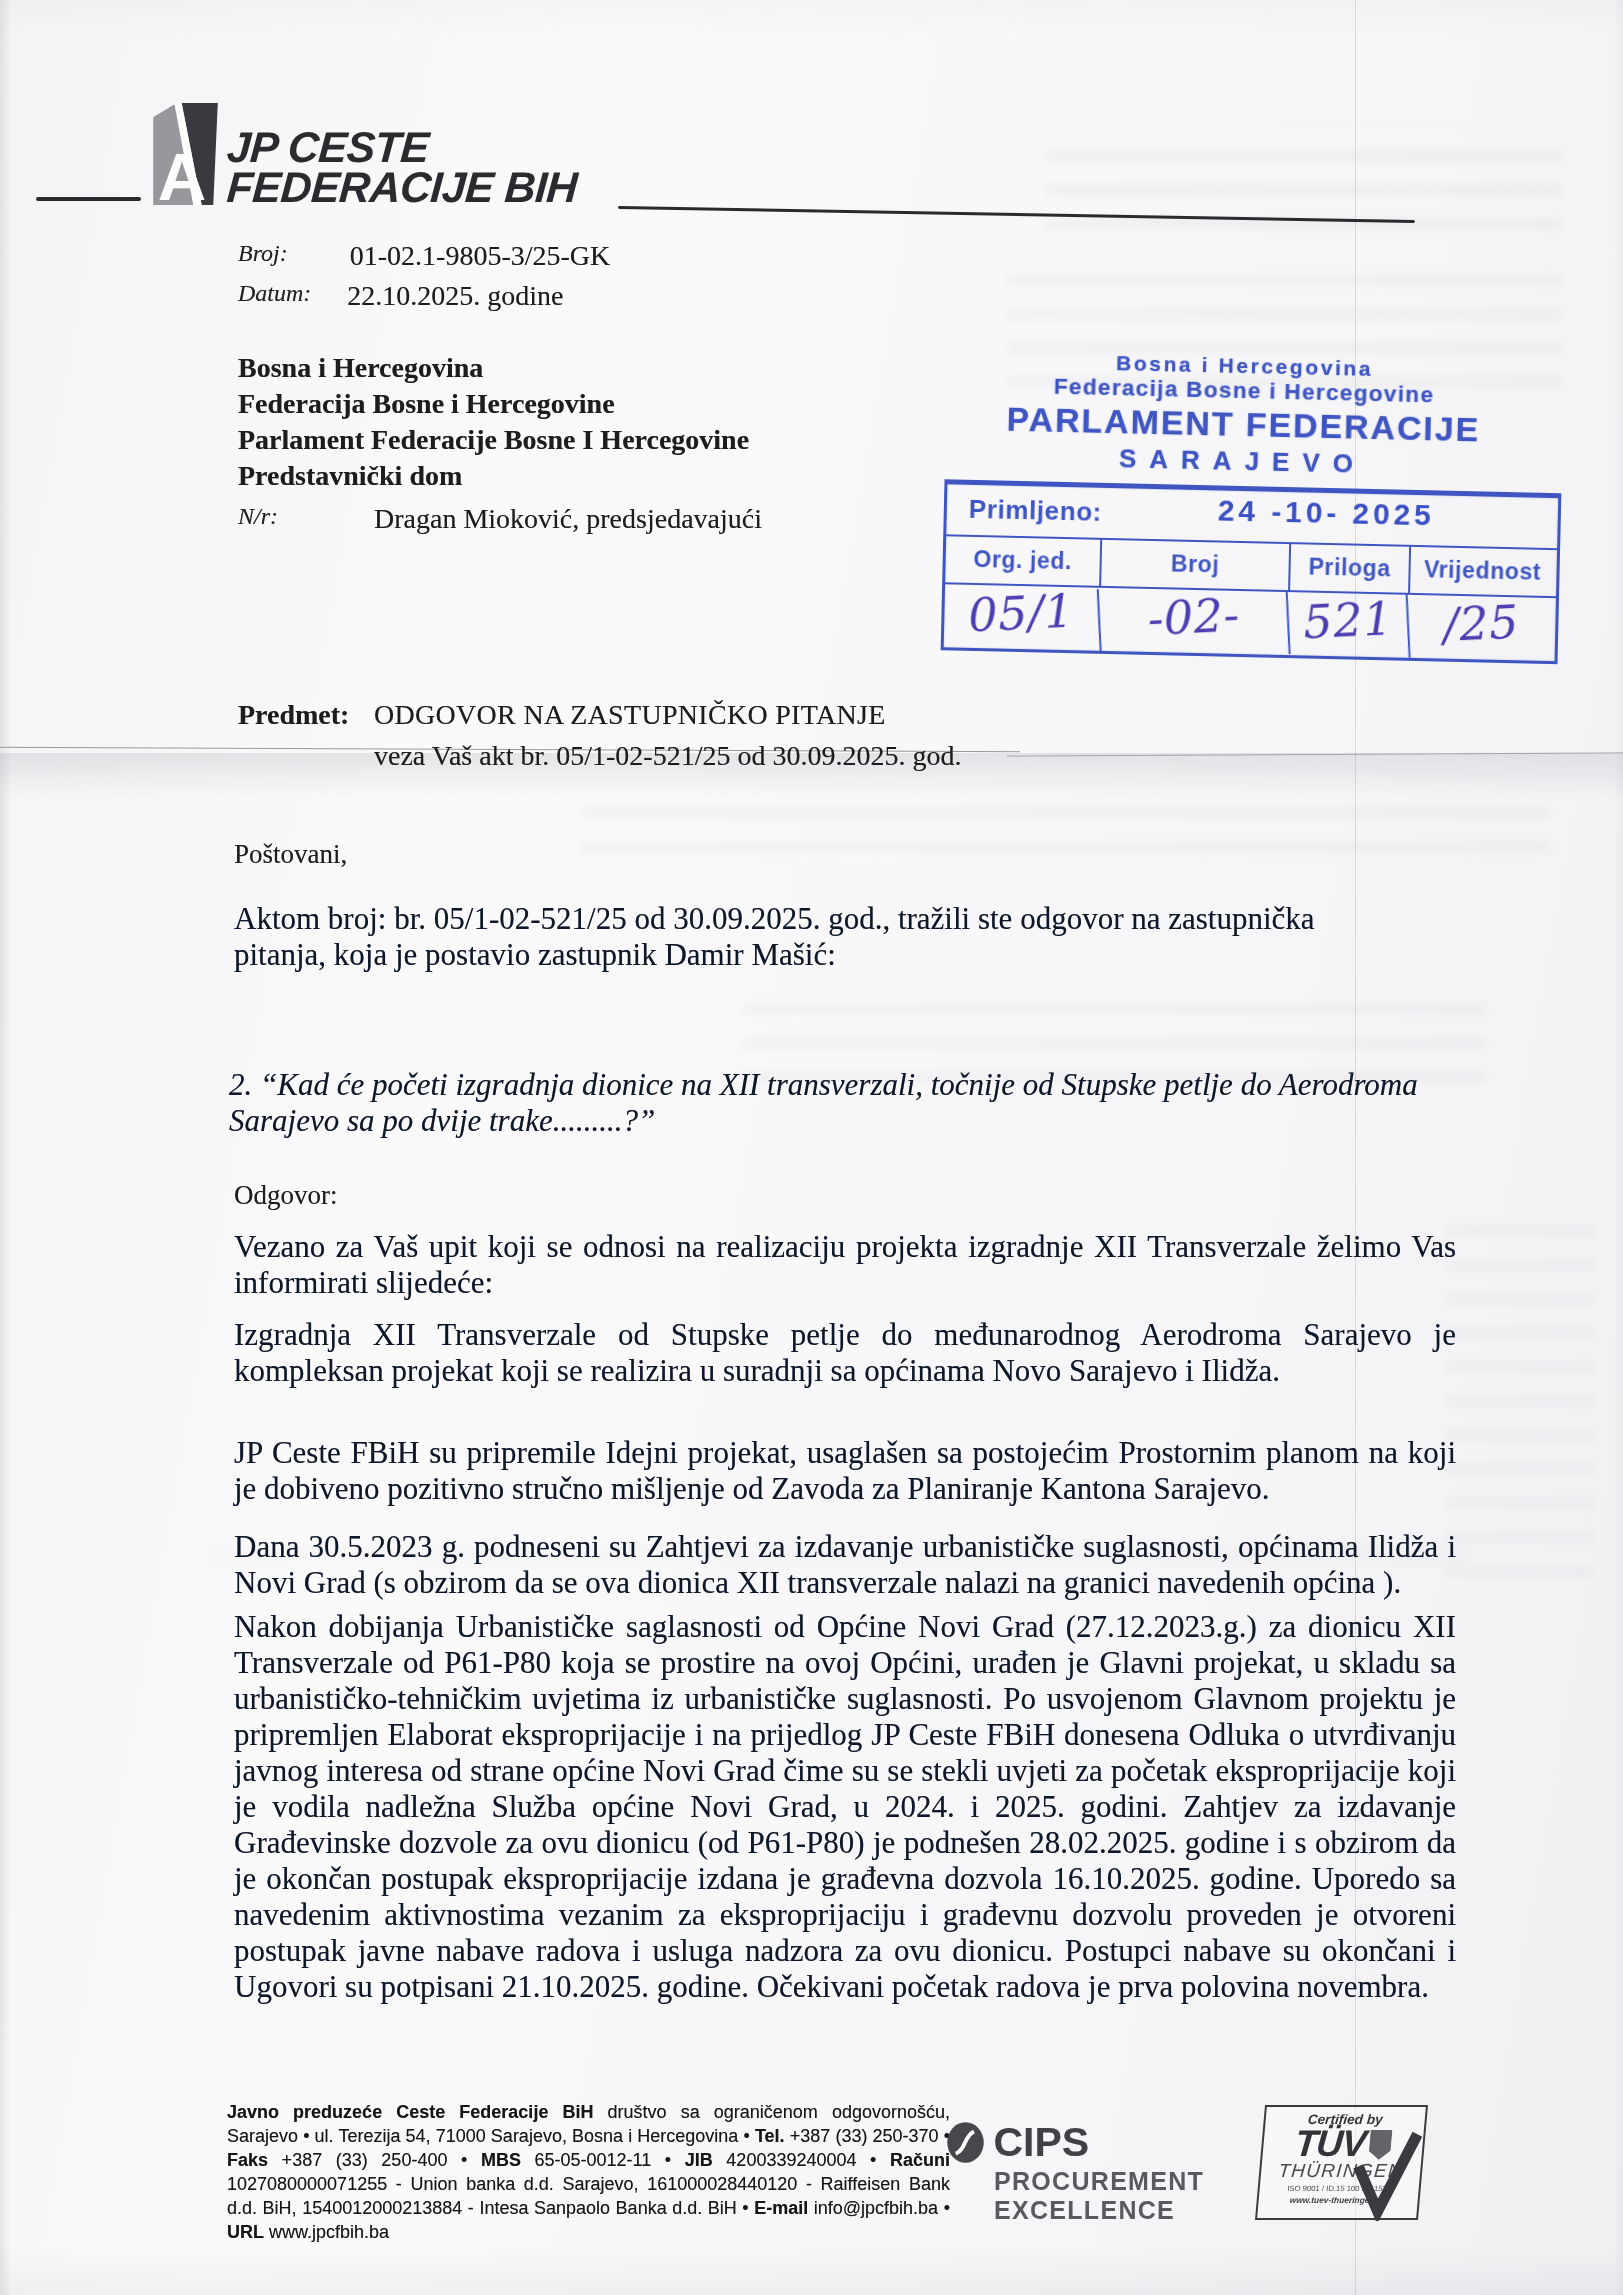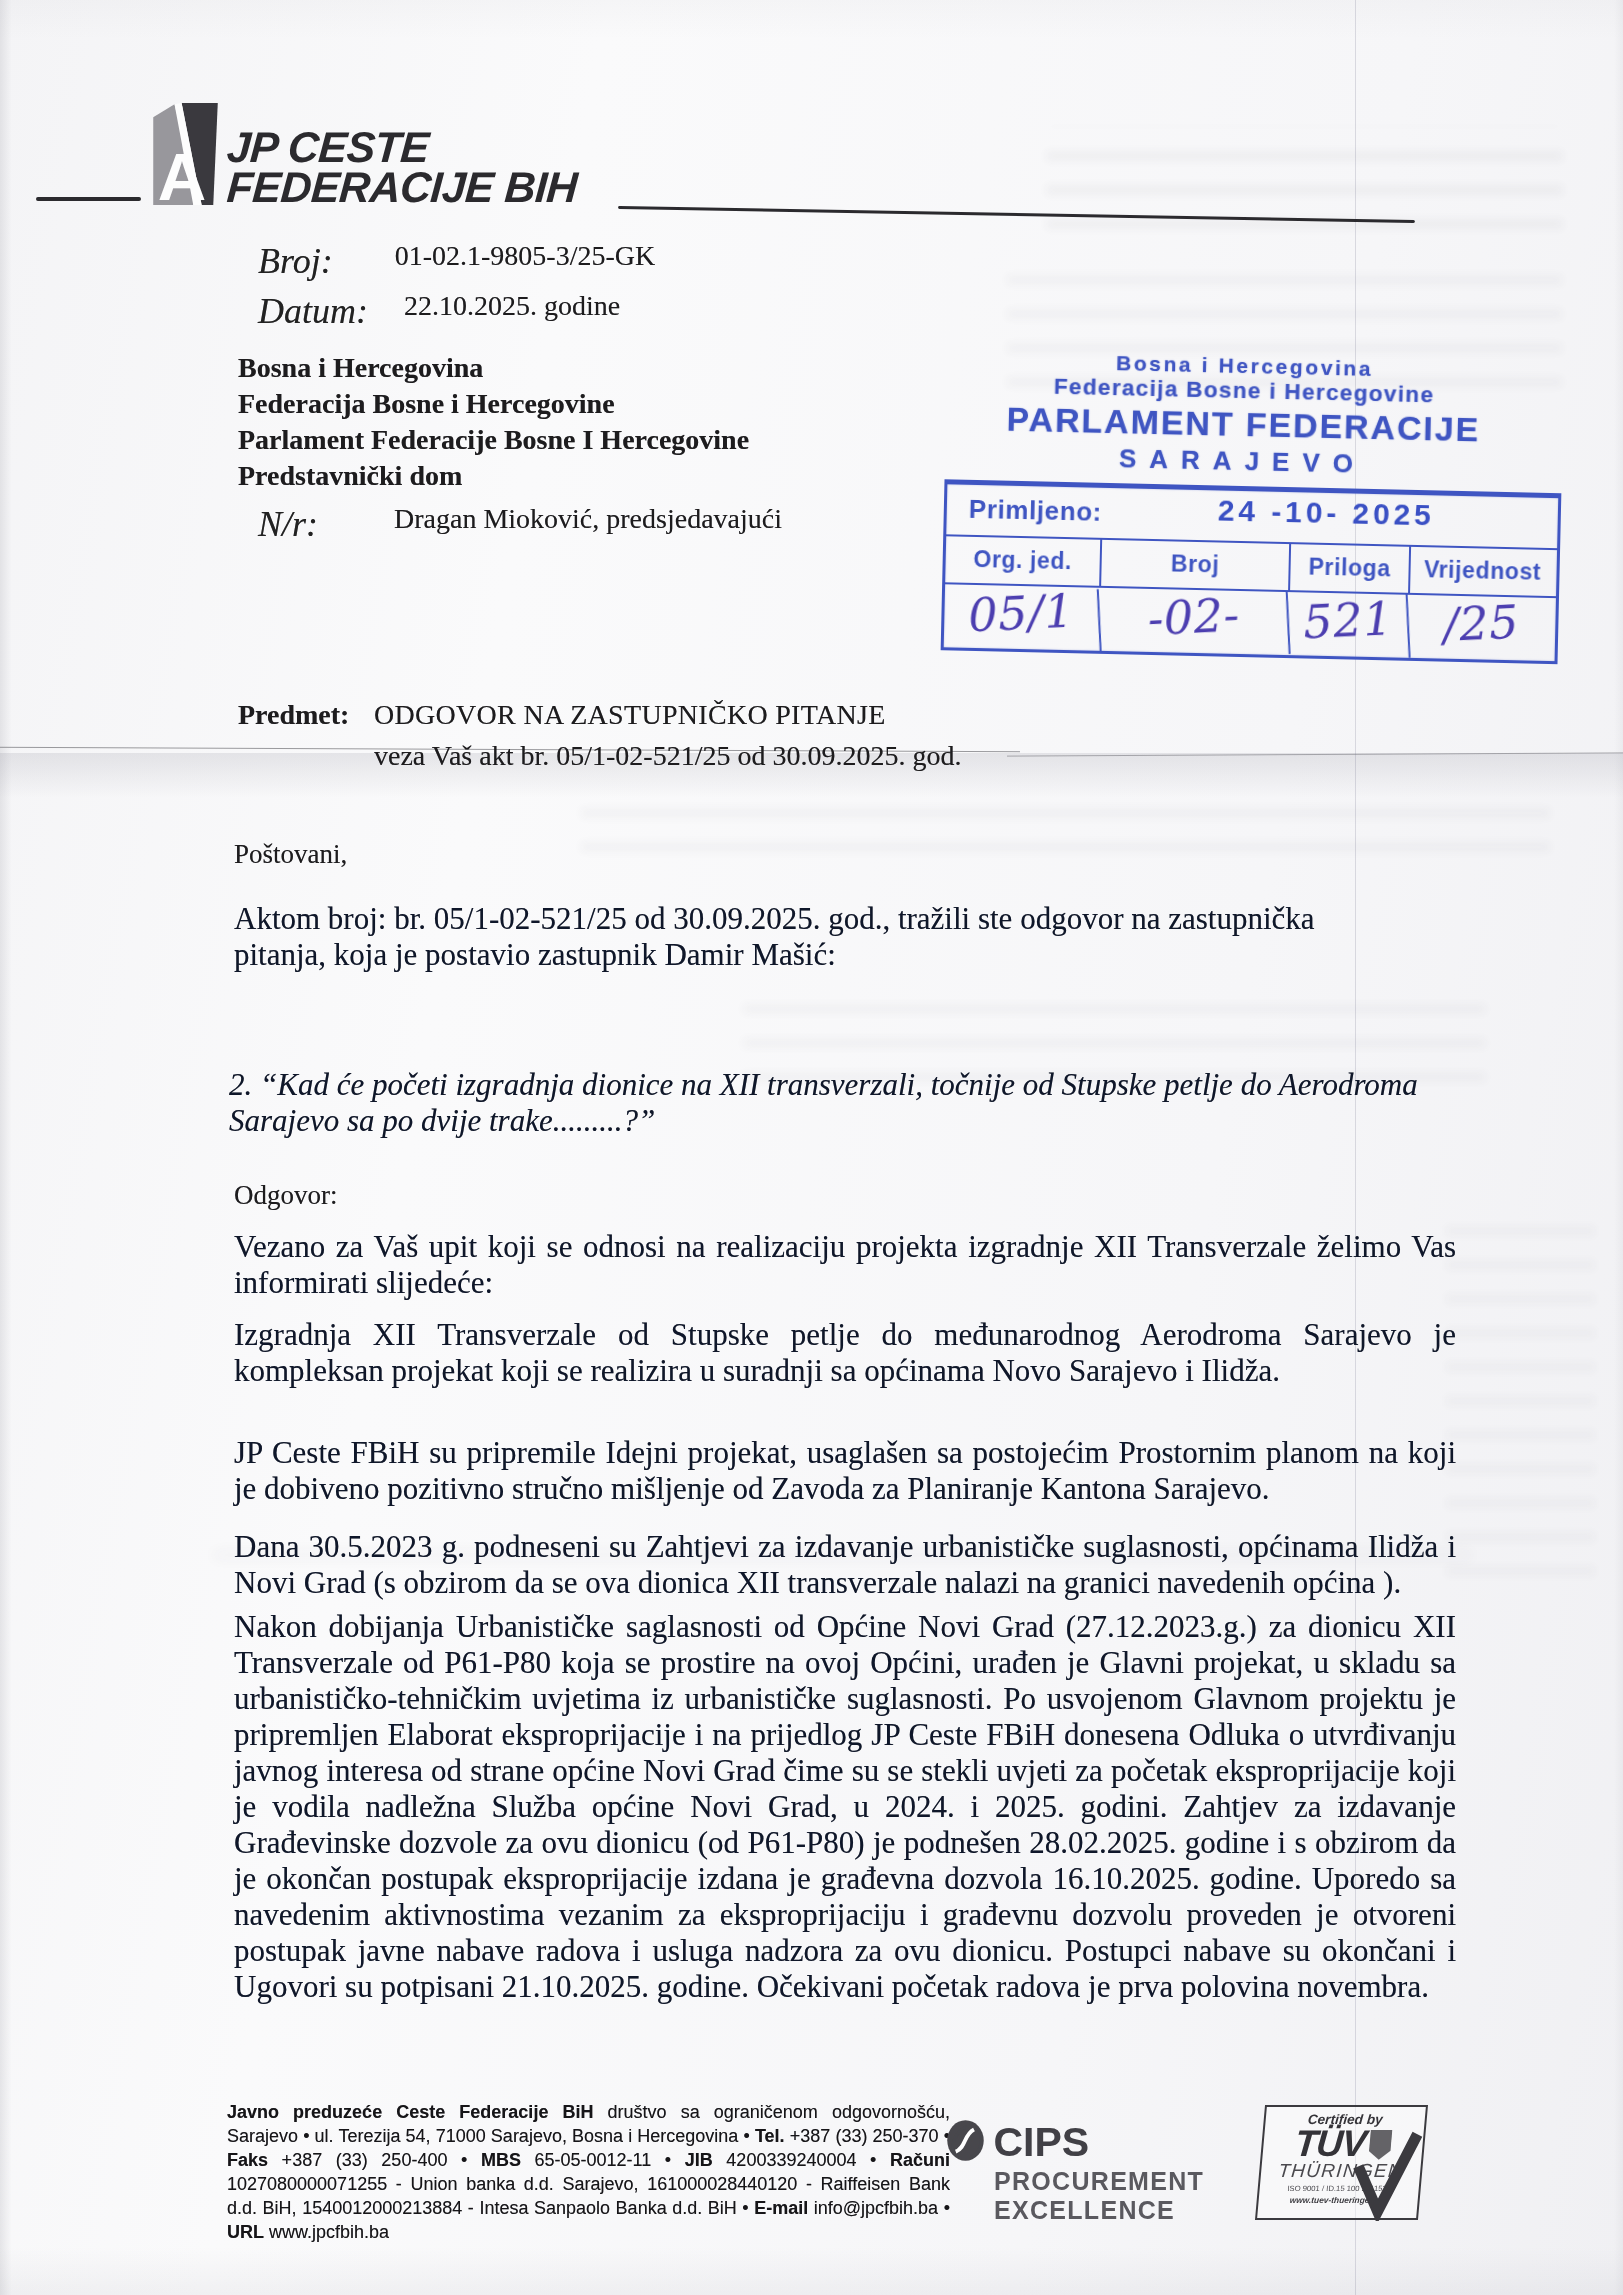--- a/index.html
+++ b/index.html
@@ -24,21 +24,21 @@
 
   .ink{text-shadow:0 0 0.6px rgba(20,20,25,.45);}
   .abs{position:absolute;}
 
   
   .org-name{font-family:"Liberation Sans",sans-serif;font-weight:bold;font-style:italic;
     font-size:43px;line-height:40px;letter-spacing:-0.6px;color:#2b2a2e;transform:skewX(-4deg);}
   .rule{position:absolute;background:#2b2a2e;height:3.9px;border-radius:1.9px;}
 
   
-  .lbl{font-style:italic;font-size:36px;color:#222;margin-left:20px;}
+  .lbl{font-style:italic;font-size:24px;color:#222;}
   .val{font-size:28px;color:#1d1c1e;}
   .bold{font-weight:bold;}
   .pre{white-space:pre-line;}
 
   .body-text{font-size:31px;line-height:36px;text-align:justify;width:1222px;color:#0f172a;}
   .caps{letter-spacing:0.3px;}
 
   
   .stamp{position:absolute;left:909px;top:354px;width:665px;transform:rotate(1.3deg);
     color:#3f55c2;filter:blur(0.3px);}
@@ -64,21 +64,21 @@
   .hand{font-family:"DejaVu Serif",serif;font-style:italic;font-weight:normal;
     font-size:46px;color:#4c3eb0;filter:none;text-shadow:none;transform:rotate(-4deg) translateY(-5.2px);}
 
   
   .footer-text{position:absolute;left:227px;top:2100px;width:723px;
     font-family:"Liberation Sans",sans-serif;font-size:18px;line-height:24px;
     text-align:justify;color:#161518;}
   .footer-text .b{font-weight:bold;}
 
   .cips{position:absolute;left:944px;top:2119px;color:#49484d;}
-  .cips-row{display:flex;align-items:flex-start;gap:6.5px;}
+  .cips-row{display:flex;align-items:flex-end;gap:6.5px;}
   .cips-word{font-family:"Liberation Sans",sans-serif;font-weight:bold;font-size:41px;letter-spacing:0px;color:#414046;}
   .cips-sub{font-family:"Liberation Sans",sans-serif;font-size:25px;letter-spacing:1.3px;color:#5a595f;margin-left:50px;line-height:29px;font-weight:bold;}
 
   .tuv{position:absolute;left:1260px;top:2105px;width:163px;height:115px;
     border:2.6px solid #3b3a3f;transform:skewX(-5deg);background:rgba(255,255,255,.4);
     font-family:"Liberation Sans",sans-serif;color:#343338;box-sizing:border-box;text-align:center;}
   .tuv-cert{font-style:italic;font-weight:bold;font-size:13.6px;margin-top:5.2px;}
   .tuv-row{display:flex;justify-content:center;align-items:flex-start;gap:3.9px;}
   .tuv-brand{font-weight:bold;font-style:italic;font-size:37px;line-height:34px;letter-spacing:-1.3px;}
   .tuv-crest{width:22px;height:30px;background:#4a494e;margin-top:2.6px;

